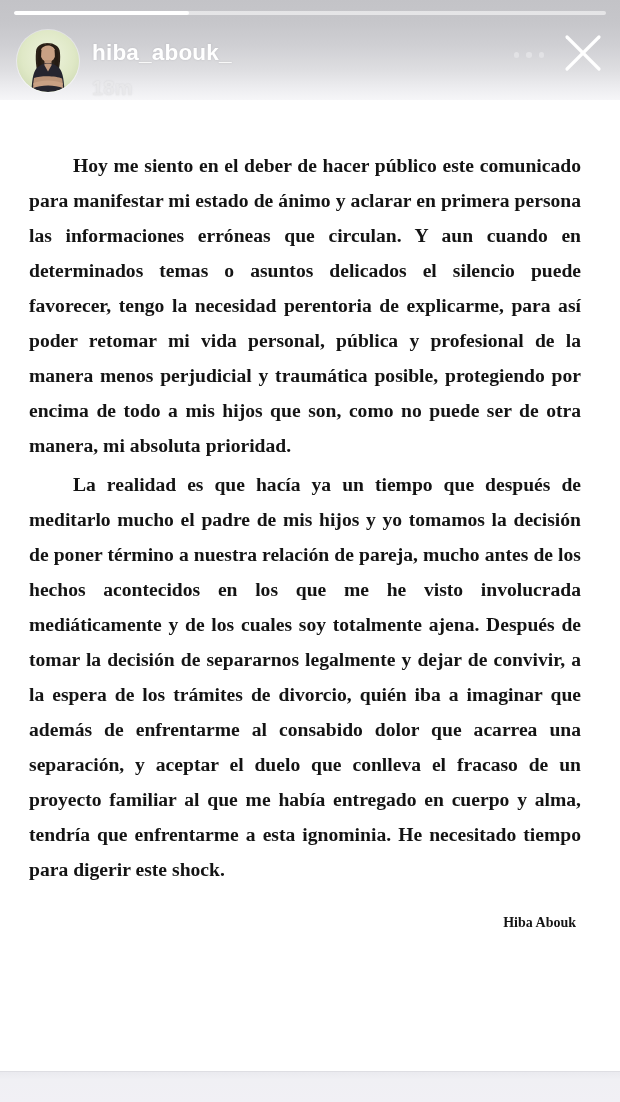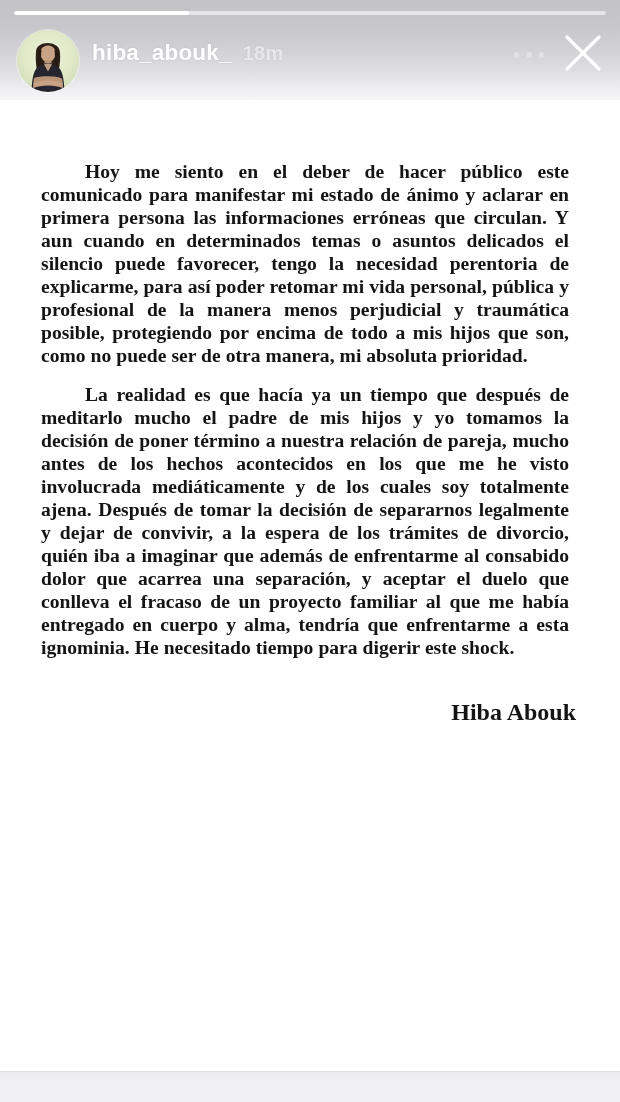--- a/index.html
+++ b/index.html
@@ -73,20 +73,21 @@
   }
   .avatar svg { display: block; width: 62px; height: 62px; }
 
   .user-meta {
     position: absolute;
     left: 92px;
     top: 40px;
     display: flex;
     align-items: baseline;
     gap: 11px;
+    flex-direction: column;
   }
   .username {
     font-size: 22.5px;
     font-weight: 700;
     color: #ffffff;
     letter-spacing: 0.2px;
     text-shadow: 0 0 2px rgba(130,130,135,0.30);
     white-space: nowrap;
   }
   .timestamp {
@@ -140,39 +141,39 @@
     position: absolute;
     left: 25px;
     top: 49px;
     width: 560px;
   }
 
   .para {
     font-family: "Liberation Serif", "DejaVu Serif", serif;
     font-weight: 700;
     font-size: 19.6px;
-    line-height: 23px;
+    line-height: 35px;
     color: #141414;
     text-align: justify;
     text-indent: 44px;
-    margin: 16px;
+    margin: 4px;
     hyphens: none;
     word-spacing: 0.1px;
   }
   .para + .para { margin-top: 0; }
 
   .signature {
     font-family: "Liberation Serif", "DejaVu Serif", serif;
     font-weight: 700;
-    font-size: 24px;
+    font-size: 14px;
     line-height: 31px;
     color: #141414;
     text-align: right;
     padding-right: 9px;
-    margin-top: 38px;
+    margin-top: 20px;
   }
 
   .page-bottom-edge {
     position: absolute;
     left: 0;
     top: 1071px;
     width: 620px;
     height: 31px;
     background: linear-gradient(to bottom, #e9e9ee 0%, #f0f0f4 28%, #f1f0f5 100%);
     z-index: 3;

